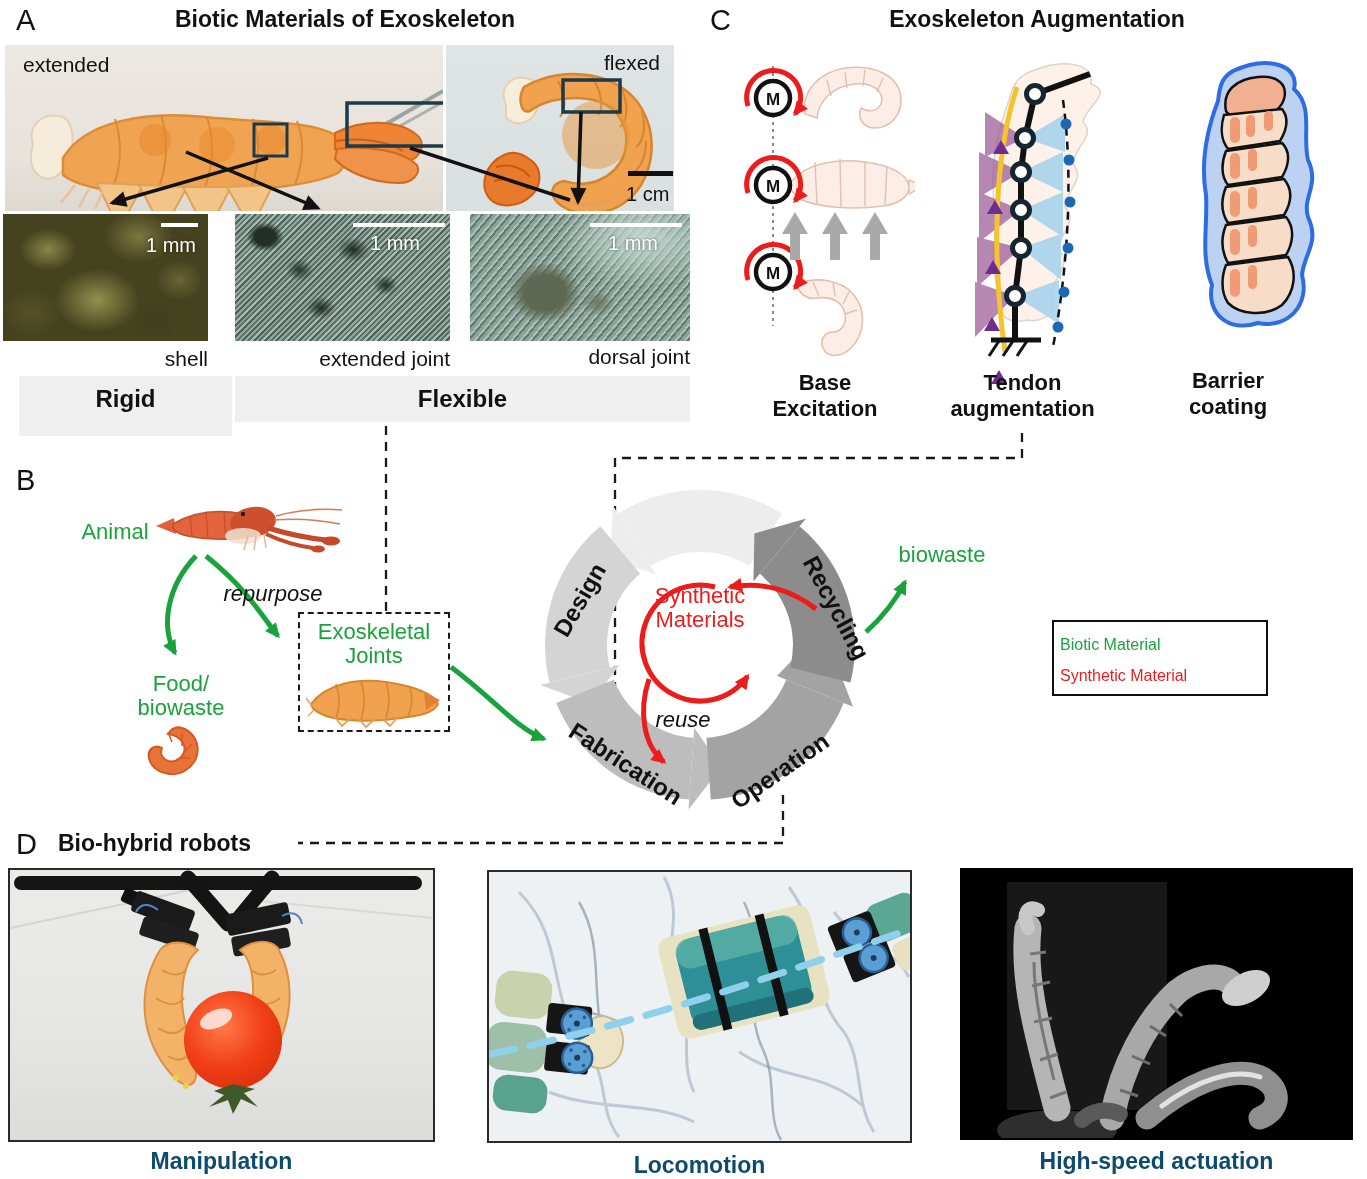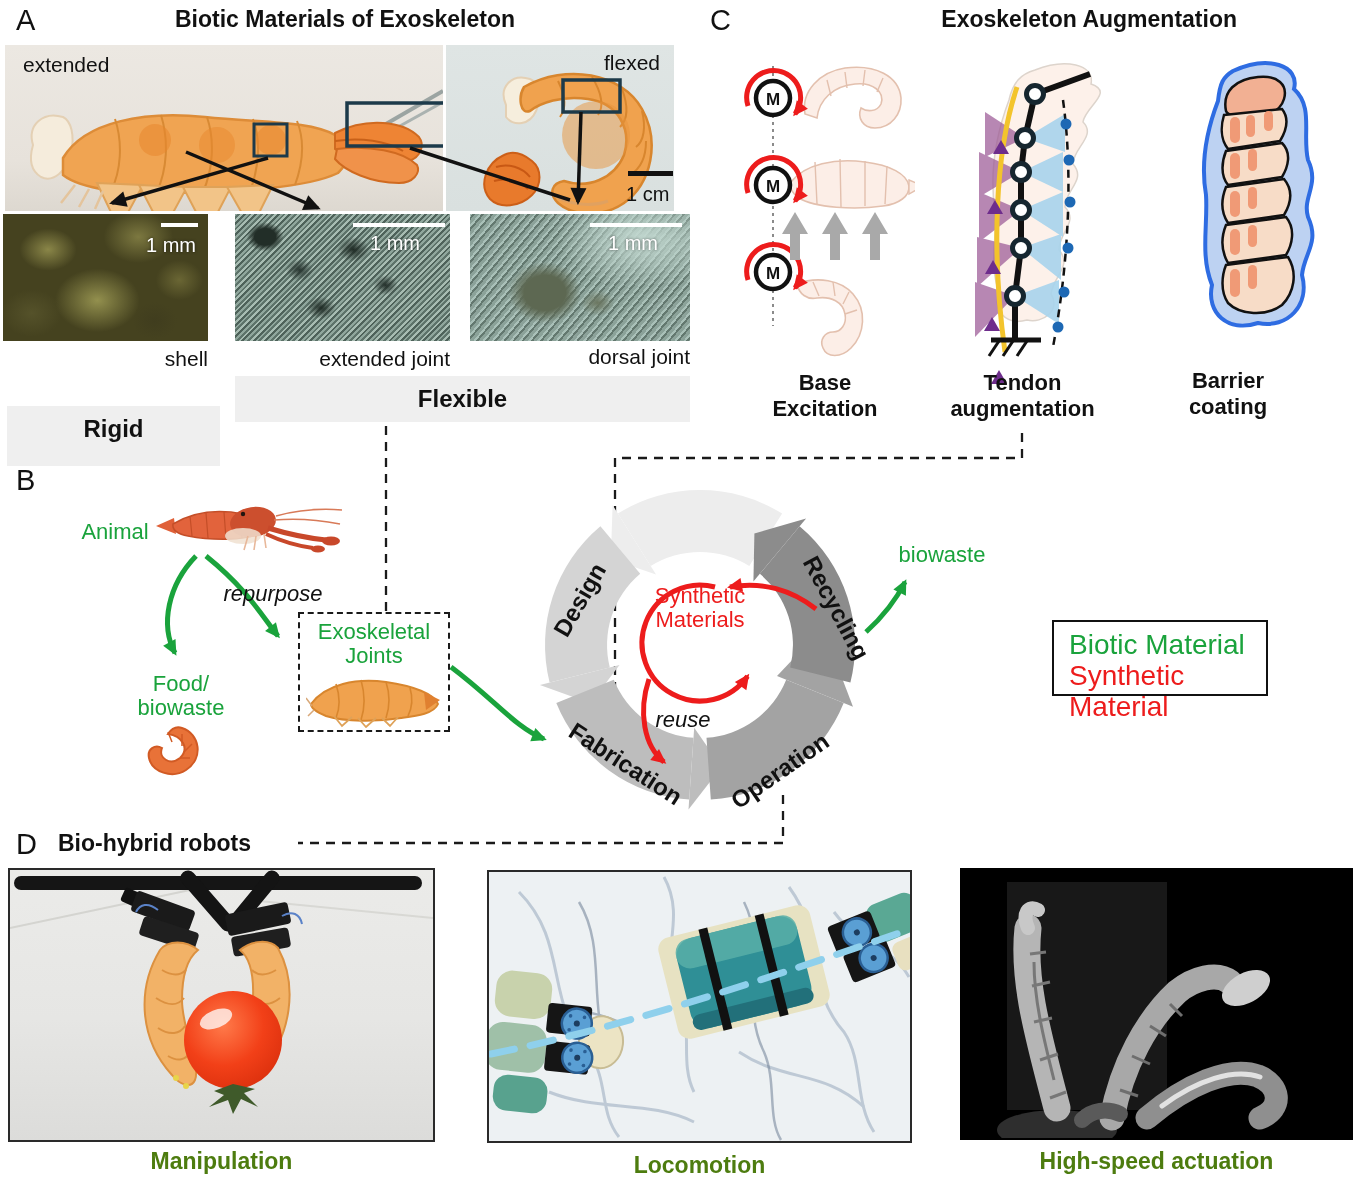--- a/index.html
+++ b/index.html
@@ -35,23 +35,23 @@
   .scaletext-white{position:absolute;color:#fff;font-size:20px;text-shadow:0 0 3px rgba(0,0,0,.6);}
   .micro-label{position:absolute;font-size:21px;text-align:right;color:#111;}
   .cat-bar{position:absolute;background:#efefef;text-align:center;font-size:24px;font-weight:700;color:#111;}
   .c-item-label{position:absolute;text-align:center;font-size:22px;font-weight:700;line-height:26px;color:#111;}
   .green-text{color:#1aa33c;}
   .red-text{color:#ed1c1c;}
   .b-text{position:absolute;font-size:22px;text-align:center;line-height:24px;}
   .italic{font-style:italic;}
   .cycle-label{position:absolute;font-size:24px;font-weight:700;color:#111;text-align:center;}
   .legend-box{position:absolute;left:1052px;top:620px;width:216px;height:76px;border:2.5px solid #111;
-      background:#fff;padding:7px 0 0 15px;box-sizing:border-box;font-size:28px;line-height:31px;}
+      background:#fff;padding:7px 0 0 6px;box-sizing:border-box;font-size:16px;line-height:31px;}
   .d-photo{position:absolute;border:2px solid #2a2a2a;box-sizing:border-box;overflow:hidden;}
-  .d-label{position:absolute;font-size:23px;font-weight:700;text-align:center;color:#4d7c0f;}
+  .d-label{position:absolute;font-size:23px;font-weight:700;text-align:center;color:#0c4a6e;}
   svg{display:block;}
   .no-ptr{pointer-events:none;}
 </style>
 </head>
 <body>
 
 <div id="fig">
 
   <div class="abs panel-letter" style="left:16px;top:4px;">A</div>
   <div class="abs panel-title" style="left:95px;top:6px;width:500px;">Biotic Materials of Exoskeleton</div>
@@ -120,25 +120,25 @@
     <div class="scalebar-white" style="left:118px;top:9px;width:92px;"></div>
     <div class="scaletext-white" style="left:135px;top:18px;">1 mm</div>
   </div>
   <div class="micro micro-dorsal" style="left:470px;top:214px;width:220px;height:127px;">
     <div class="scalebar-white" style="left:120px;top:9px;width:92px;"></div>
     <div class="scaletext-white" style="left:138px;top:18px;">1 mm</div>
   </div>
   <div class="micro-label" style="left:3px;top:347px;width:205px;">shell</div>
   <div class="micro-label" style="left:235px;top:347px;width:215px;">extended joint</div>
   <div class="micro-label" style="left:470px;top:345px;width:220px;">dorsal joint</div>
-  <div class="cat-bar" style="left:7px;top:376px;width:213px;height:60px;line-height:46px;margin-top:30px;">Rigid</div>
+  <div class="cat-bar" style="left:19px;top:376px;width:213px;height:60px;line-height:46px;">Rigid</div>
   <div class="cat-bar" style="left:235px;top:376px;width:455px;height:46px;line-height:46px;">Flexible</div>
 
   <div class="abs panel-letter" style="left:710px;top:4px;">C</div>
-  <div class="abs panel-title" style="left:837px;top:6px;width:400px;text-align:right;">Exoskeleton Augmentation</div>
+  <div class="abs panel-title" style="left:837px;top:6px;width:400px;">Exoskeleton Augmentation</div>
 
   <svg class="abs" style="left:735px;top:48px;" width="180" height="325" viewBox="0 0 180 325">
     <defs>
       <marker id="mr" markerWidth="18" markerHeight="16" refX="13" refY="8" orient="auto" markerUnits="userSpaceOnUse">
         <path d="M1 1 L16 8 L1 15 Z" fill="#ed1c1c"></path>
       </marker>
     </defs>
     <line x1="38" y1="18" x2="38" y2="278" stroke="#666" stroke-width="1.5" stroke-dasharray="3 4"></line>
 
     <g transform="translate(62,14)">

